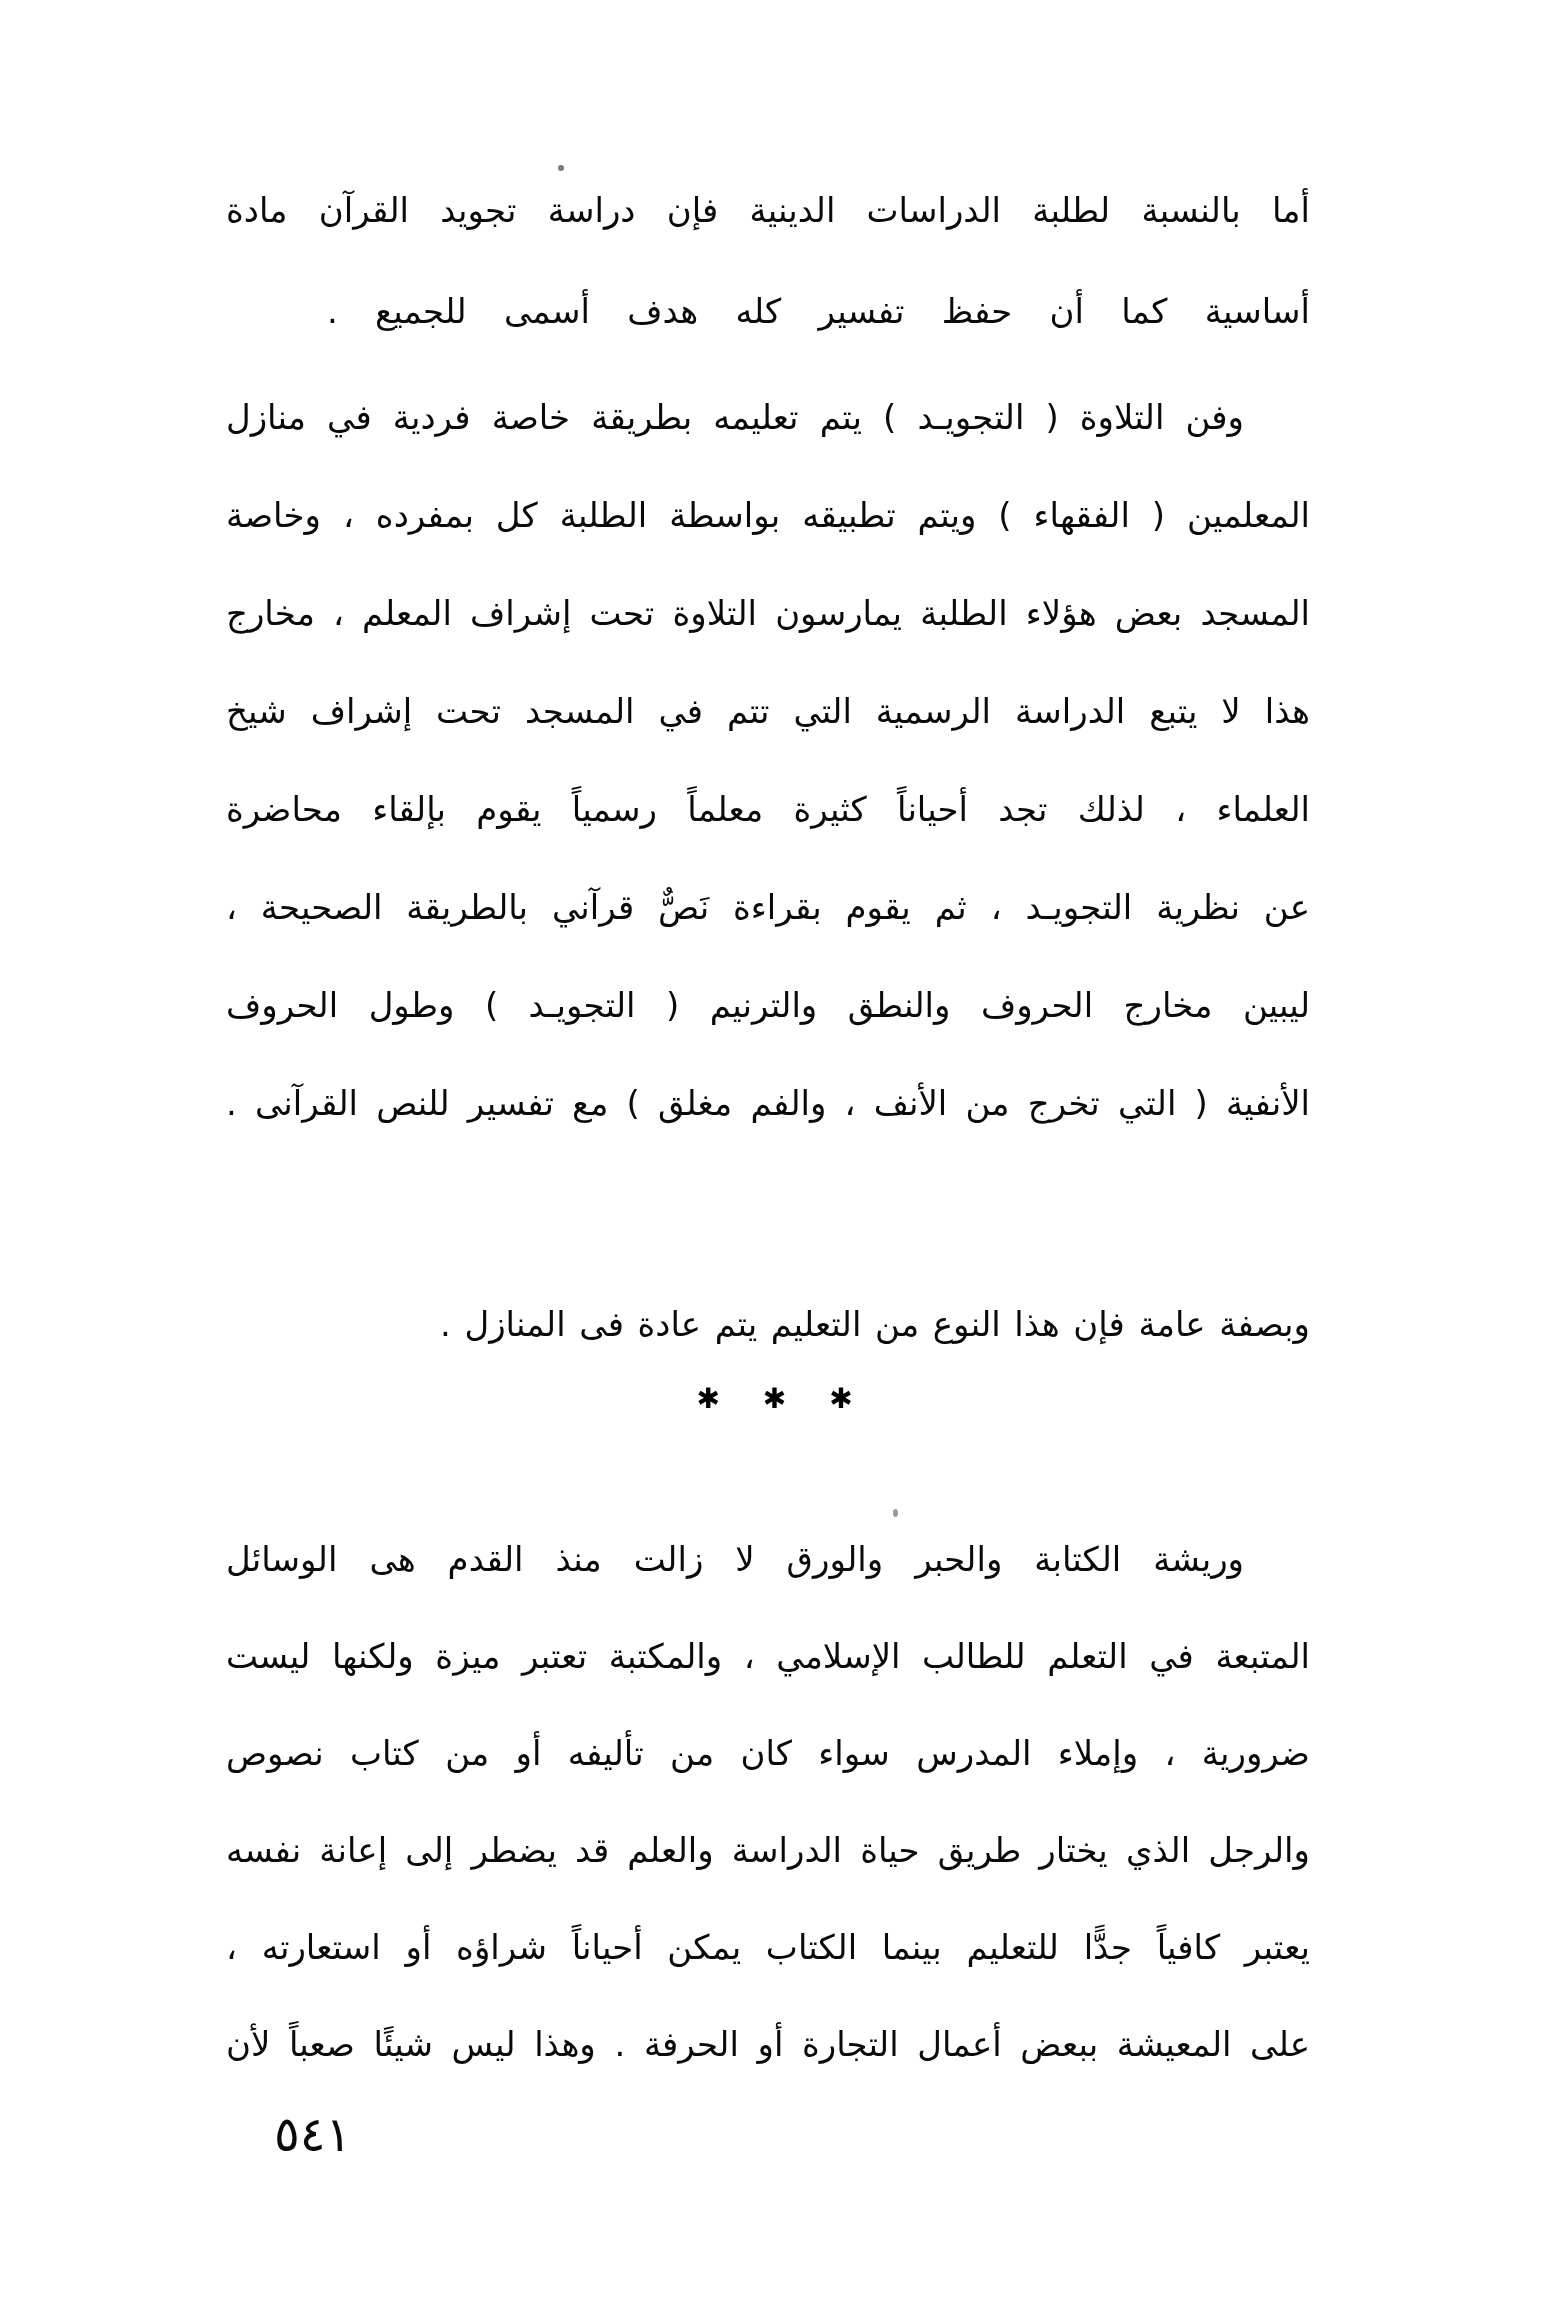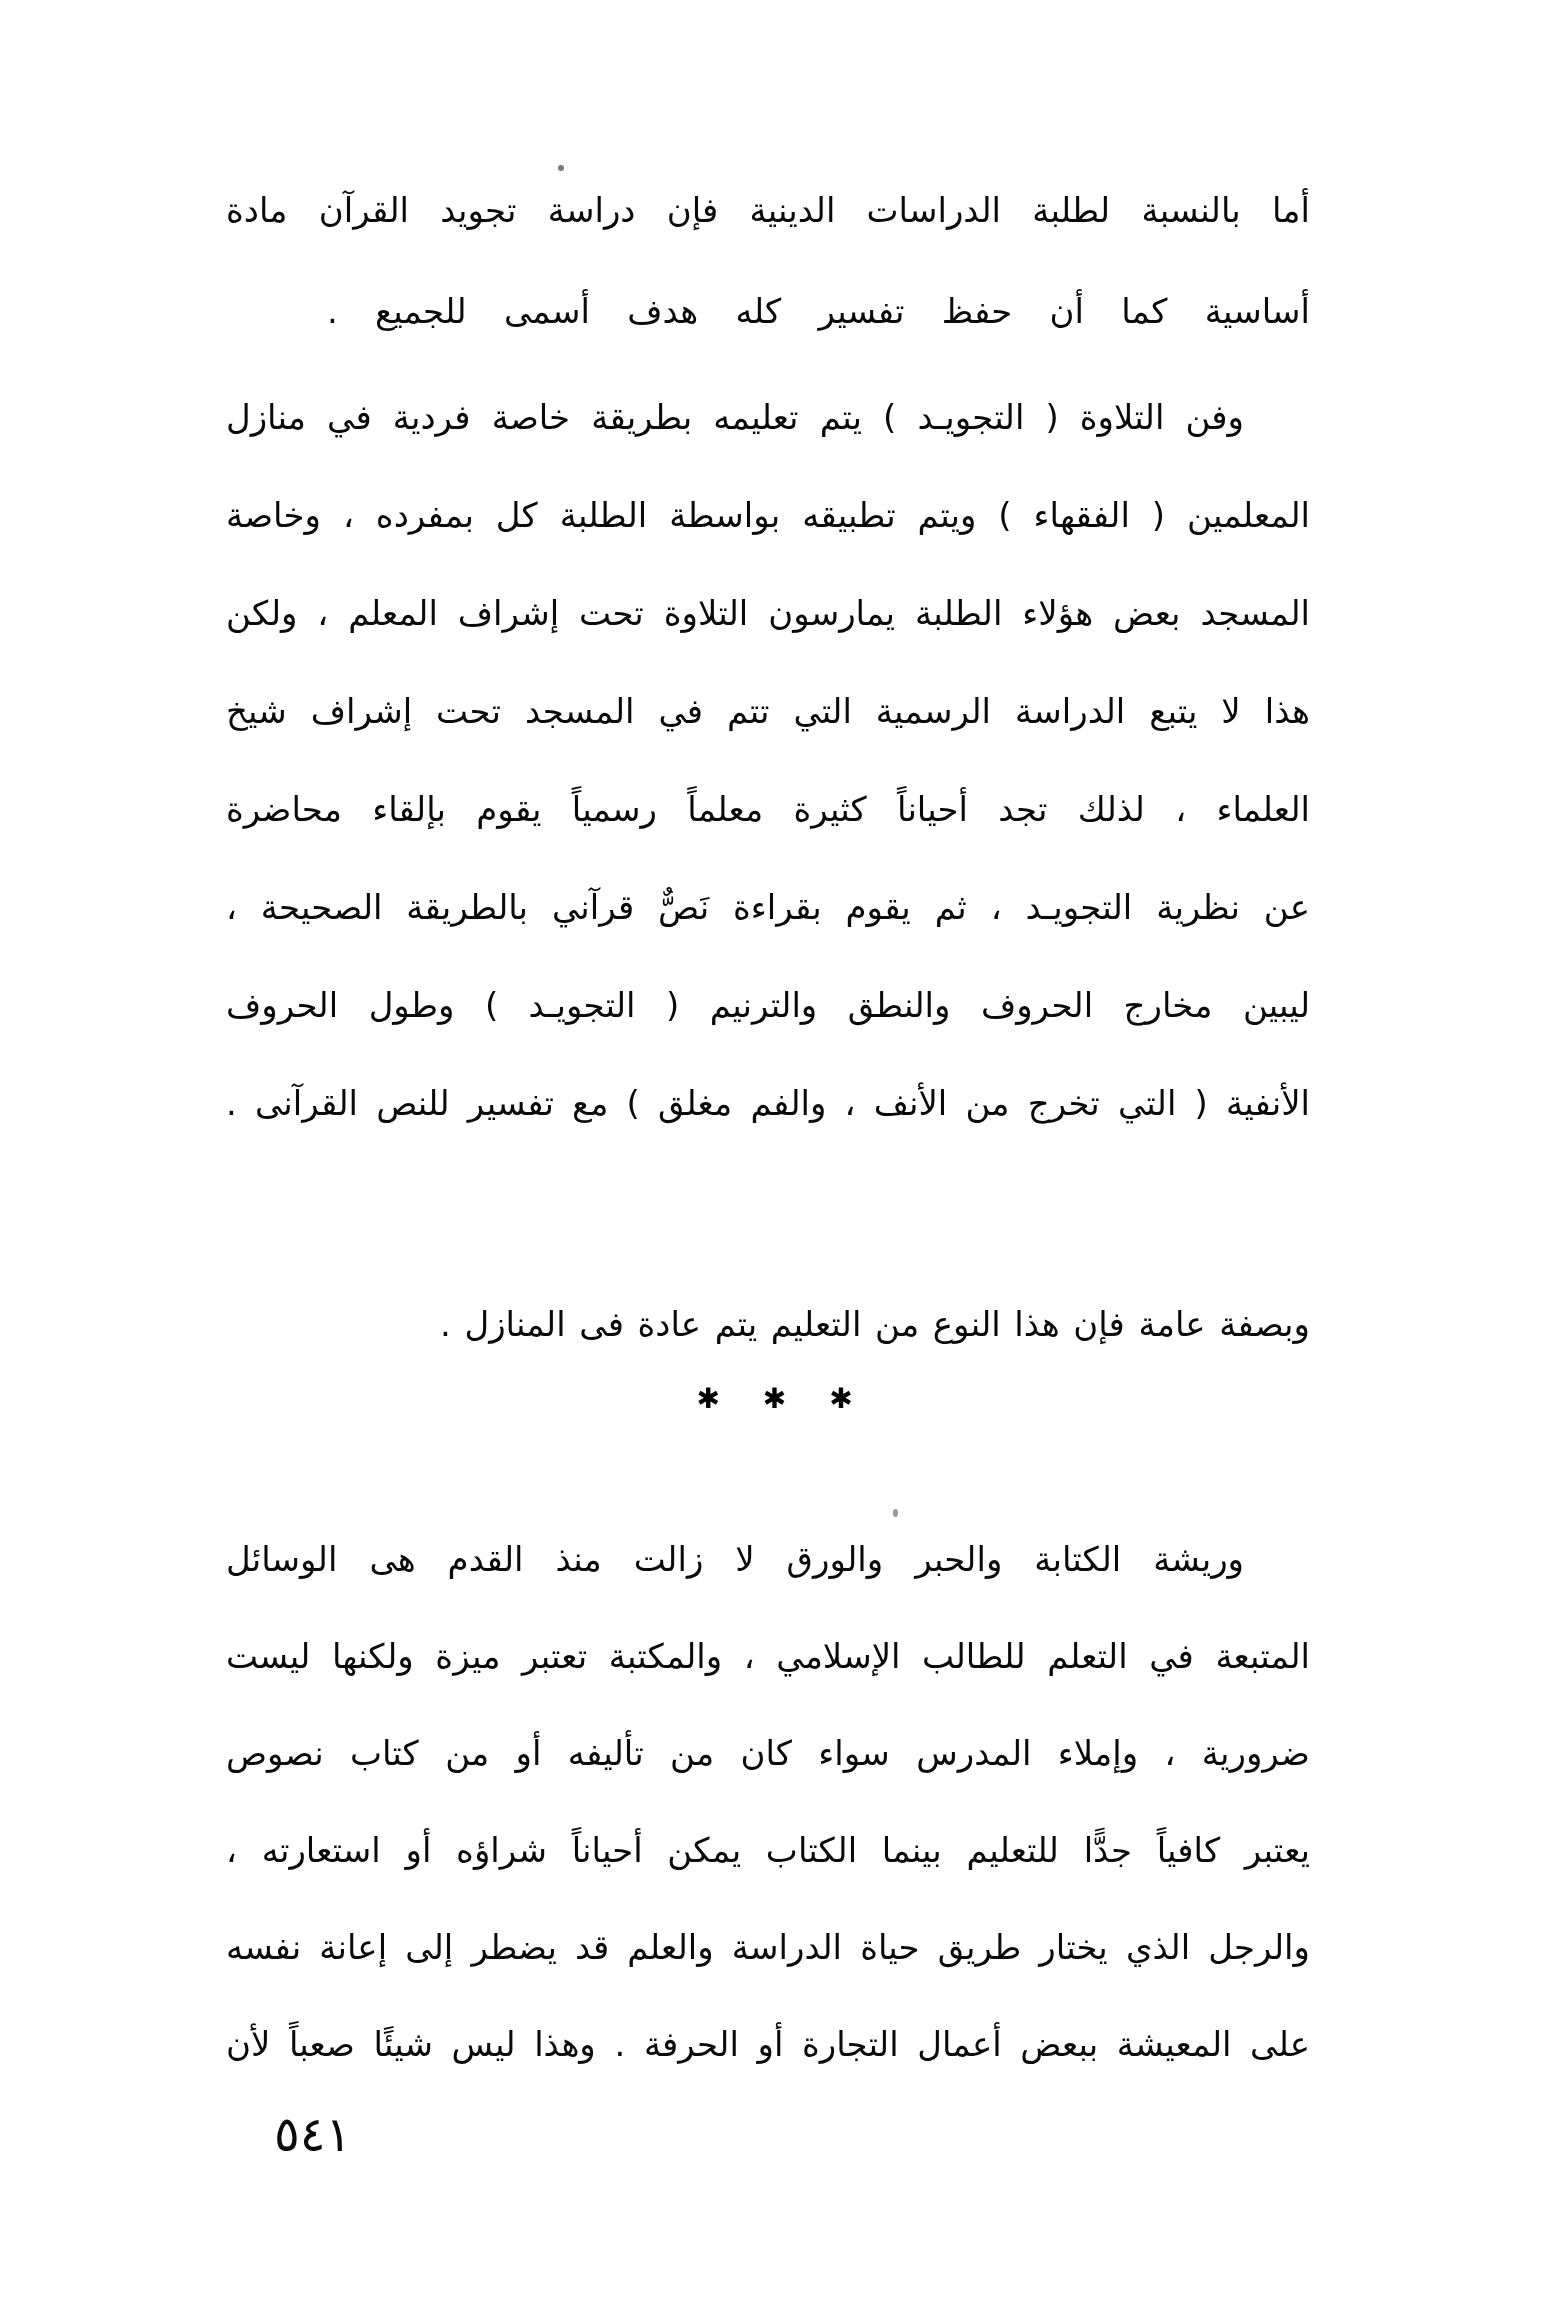--- a/index.html
+++ b/index.html
@@ -52,39 +52,39 @@
   <div class="speck s2"></div>
 
   <div class="para p1">
     <div class="line">أما بالنسبة لطلبة الدراسات الدينية فإن دراسة تجويد القرآن مادة</div>
     <div class="line pad-l-130">أساسية كما أن حفظ تفسير كله هدف أسمى للجميع .</div>
   </div>
 
   <div class="para p2">
     <div class="line pad-r-85">وفن التلاوة ( التجويـد ) يتم تعليمه بطريقة خاصة فردية في منازل</div>
     <div class="line">المعلمين ( الفقهاء ) ويتم تطبيقه بواسطة الطلبة كل بمفرده ، وخاصة</div>
-    <div class="line">المسجد بعض هؤلاء الطلبة يمارسون التلاوة تحت إشراف المعلم ، ولكن</div>
+    <div class="line">المسجد بعض هؤلاء الطلبة يمارسون التلاوة تحت إشراف المعلم ، مخارج</div>
     <div class="line">هذا لا يتبع الدراسة الرسمية التي تتم في المسجد تحت إشراف شيخ</div>
     <div class="line">العلماء ، لذلك تجد أحياناً كثيرة معلماً رسمياً يقوم بإلقاء محاضرة</div>
     <div class="line">عن نظرية التجويـد ، ثم يقوم بقراءة نَصٌّ قرآني بالطريقة الصحيحة ،</div>
     <div class="line">ليبين مخارج الحروف والنطق والترنيم ( التجويـد ) وطول الحروف</div>
     <div class="line">الأنفية ( التي تخرج من الأنف ، والفم مغلق ) مع تفسير للنص القرآنى .</div>
   </div>
 
   <div class="para p3">
     <div class="line pad-l-275">وبصفة عامة فإن هذا النوع من التعليم يتم عادة فى المنازل .</div>
   </div>
 
   <div class="separator">✱ ✱ ✱</div>
 
   <div class="para p4">
     <div class="line pad-r-85">وريشة الكتابة والحبر والورق لا زالت منذ القدم هى الوسائل</div>
     <div class="line">المتبعة في التعلم للطالب الإسلامي ، والمكتبة تعتبر ميزة ولكنها ليست</div>
     <div class="line">ضرورية ، وإملاء المدرس سواء كان من تأليفه أو من كتاب نصوص</div>
+    <div class="line">والرجل الذي يختار طريق حياة الدراسة والعلم قد يضطر إلى إعانة نفسه</div>
     <div class="line">يعتبر كافياً جدًّا للتعليم بينما الكتاب يمكن أحياناً شراؤه أو استعارته ،</div>
-    <div class="line">والرجل الذي يختار طريق حياة الدراسة والعلم قد يضطر إلى إعانة نفسه</div>
     <div class="line">على المعيشة ببعض أعمال التجارة أو الحرفة . وهذا ليس شيئًا صعباً لأن</div>
   </div>
 
   <div class="page-number">٥٤١</div>
 
 </div>
 
 
 </body></html>

